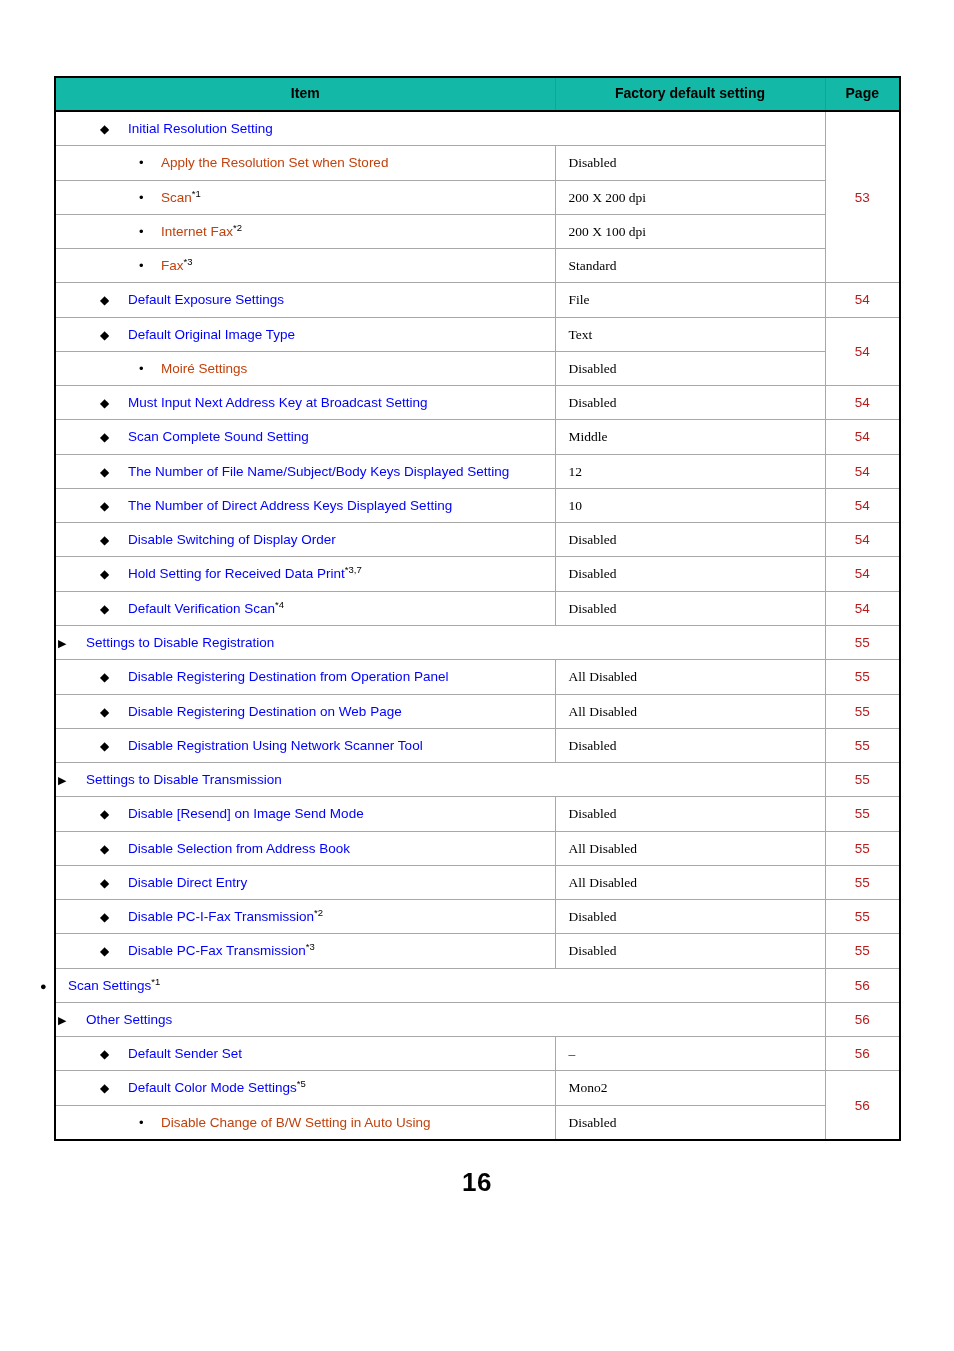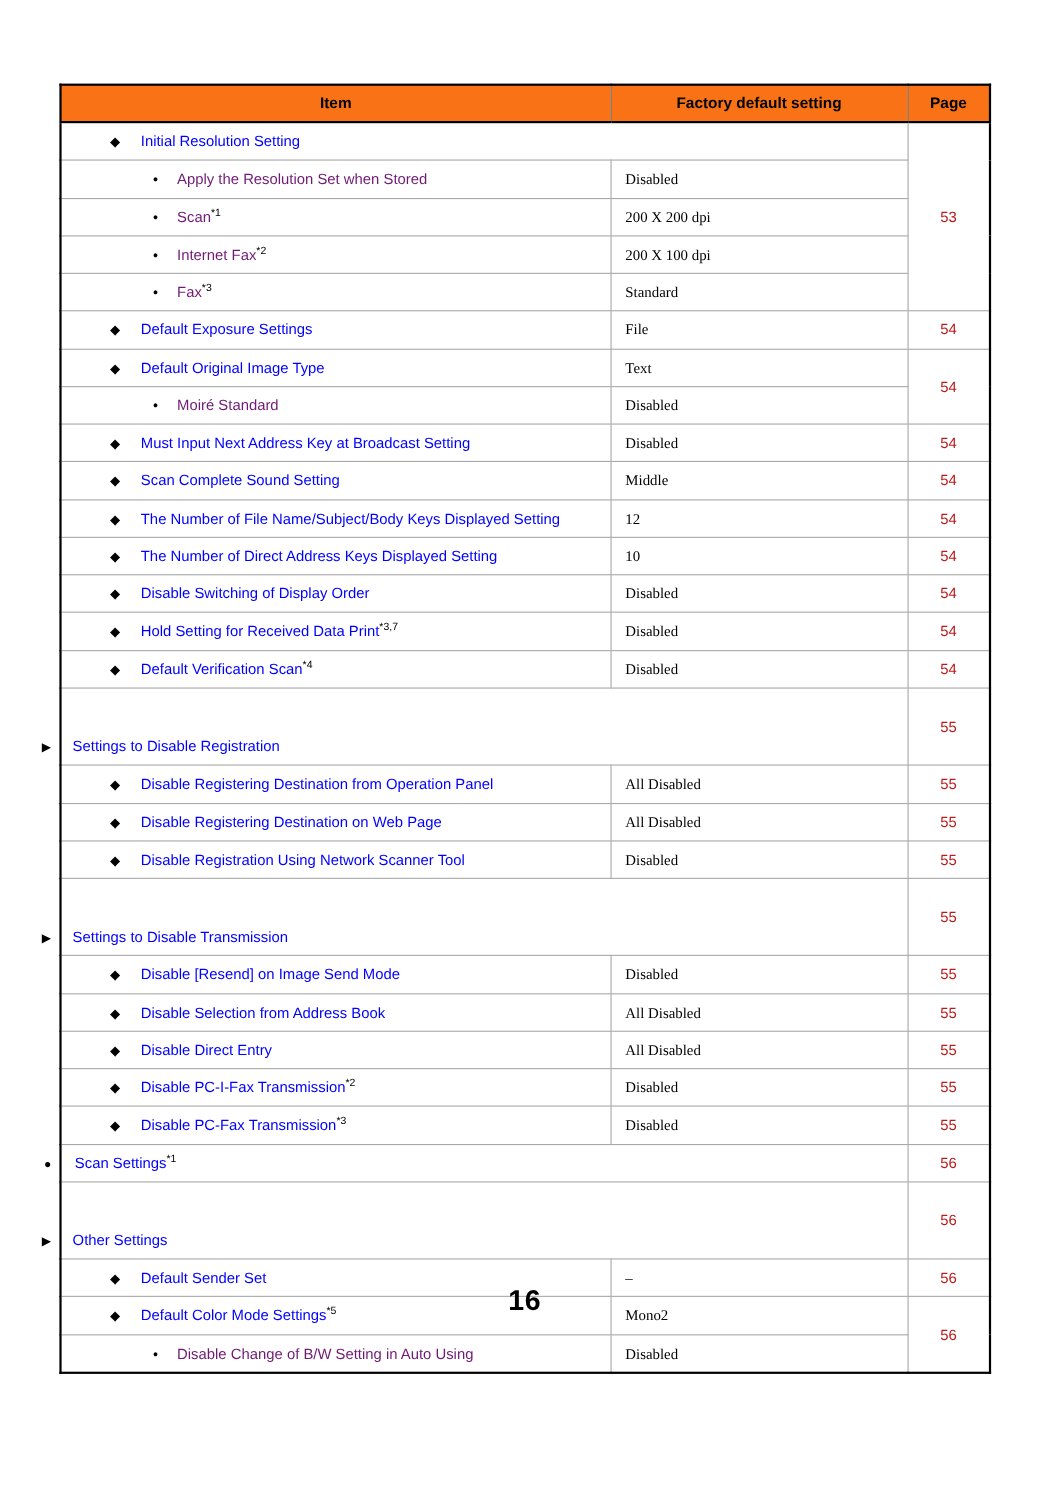--- a/index.html
+++ b/index.html
@@ -34,21 +34,21 @@
   #settings-table td {
     border: 1px solid #a8a8a8;
     padding: 0;
     vertical-align: middle;
     font-size: 13.5px;
     line-height: 1.28;
   }
 
   
   #settings-table thead th {
-    background: #f97316;
+    background: #14b8a6;
     font-weight: bold;
     text-align: center;
     height: 32px;
     font-size: 14px;
     border-bottom: 2px solid #000000;
     border-left: 1px solid #777;
     border-right: 1px solid #777;
     border-top: none;
   }
   #settings-table thead th.th-item { border-left: none; }
@@ -84,31 +84,31 @@
     color: #000000;
     font-size: 12px;
     line-height: 1;
     vertical-align: baseline;
   }
   .marker.tri { font-size: 11px; }
   .marker.dot { font-size: 11px; }
   .marker.bul { font-size: 13px; width: 11px; margin-left: -11px; }
 
   .label-text { color: #0000ff; }
-  .label-text.plain { color: #701a75; }
+  .label-text.plain { color: #c2410c; }
   sup {
     font-size: 9.5px;
     color: #000000;
     vertical-align: super;
     line-height: 0;
   }
 
   
   .lvl0 { padding-left: 26px;  text-indent: -14px; }
-  .lvl1 { padding-left: 24px;  text-indent: -14px; margin-top: 36px; }
+  .lvl1 { padding-left: 44px;  text-indent: -14px; }
   .lvl2 { padding-left: 86px;  text-indent: -14px; }
   .lvl3 { padding-left: 116px; text-indent: -11px; }
 
   #page-number {
     position: absolute;
     left: 0;
     top: 1167px;
     width: 954px;
     text-align: center;
     font-size: 26px;
@@ -200,21 +200,21 @@
           </span>
         </td>
         <td class="c-default">
           <span class="cell-default">Text</span>
         </td>
         <td class="c-page" rowspan="2">54</td>
       </tr>
       <tr>
         <td>
           <span class="cell-item">
-            <span class="row-label lvl3"><span class="marker bul">•</span><span class="label-text plain">Moiré Standard</span></span>
+            <span class="row-label lvl3"><span class="marker bul">•</span><span class="label-text plain">Moiré Settings</span></span>
           </span>
         </td>
         <td class="c-default">
           <span class="cell-default">Disabled</span>
         </td>
       </tr>
       <tr>
         <td>
           <span class="cell-item">
             <span class="row-label lvl2"><span class="marker dia">◆</span><span class="label-text">Must Input Next Address Key at Broadcast Setting</span></span>

